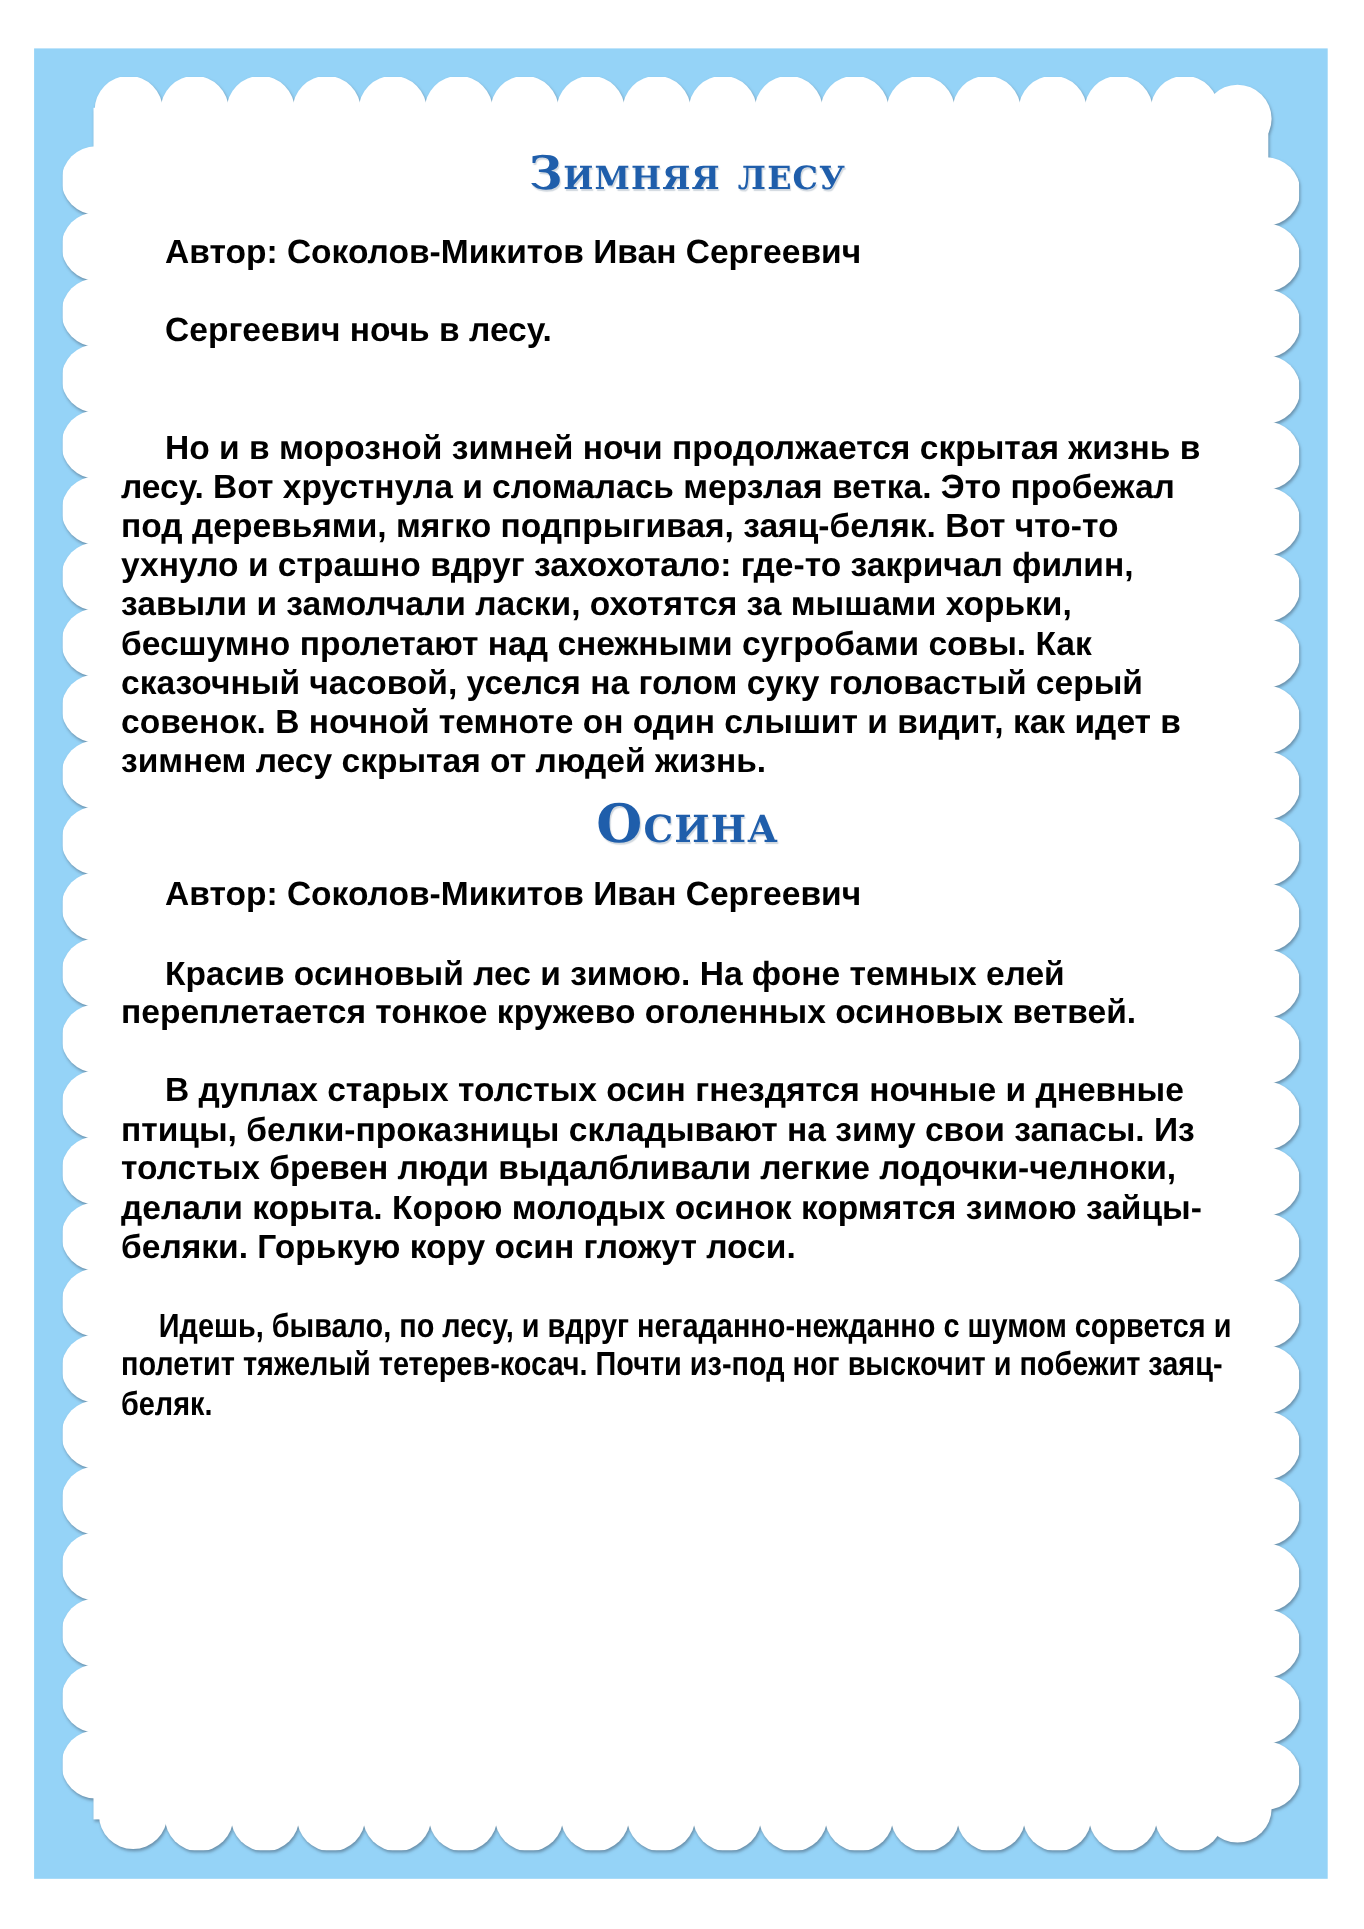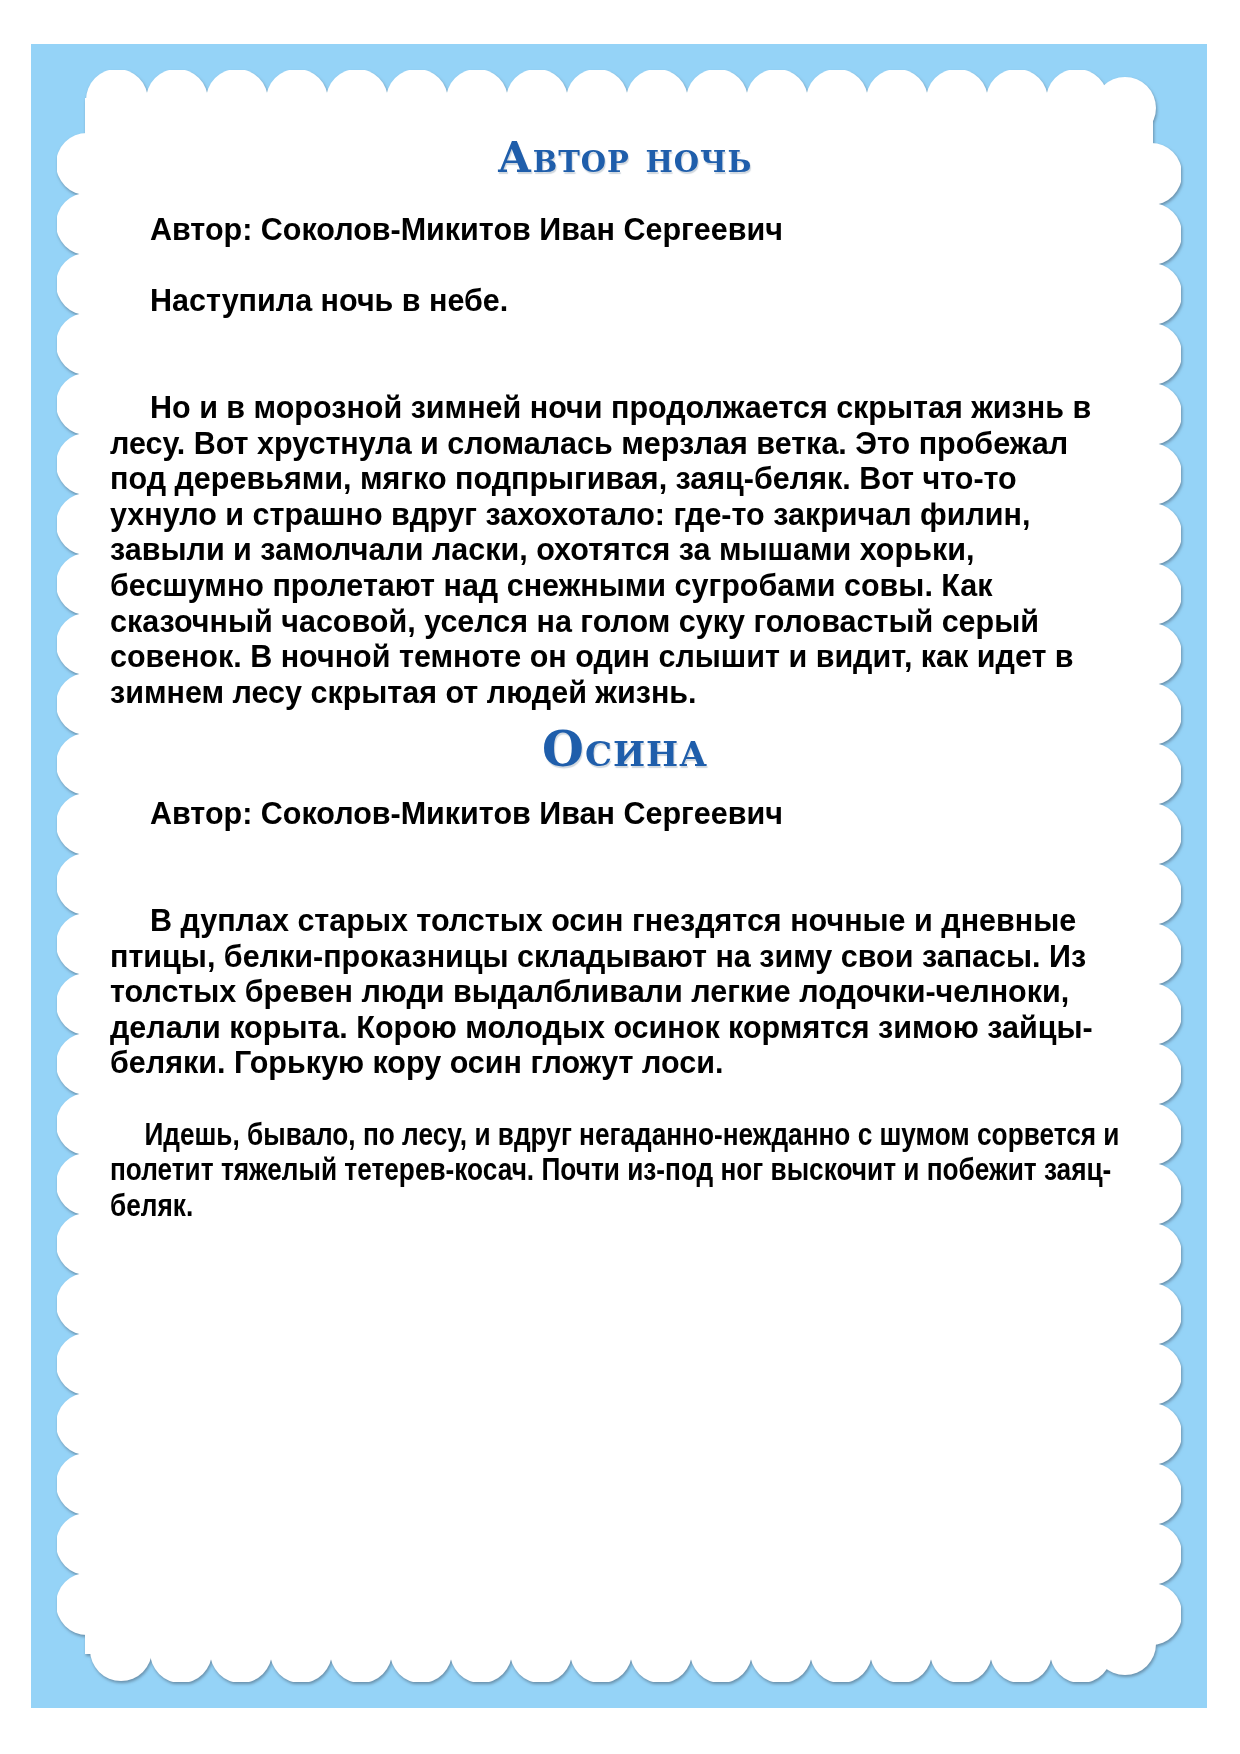--- a/index.html
+++ b/index.html
@@ -140,31 +140,32 @@
             <circle cx="1094" cy="1484" r="31"></circle>
             <circle cx="1094" cy="1544" r="31"></circle>
         </g>
       </g>
     </svg>
   </div>
 </div>
 
 <div class="content">
   <section>
-    <h1 class="title t1">Автор ночь</h1>
+    <h1 class="title t1">Зимняя лесу</h1>
     <p class="author">Автор: Соколов-Микитов Иван Сергеевич</p>
     <div class="gap"></div>
-    <p>Наступила ночь в небе.</p>
+    <p>Сергеевич ночь в лесу.</p>
     <div class="gap"></div>
     <div class="gap"></div>
     <p>Но и в морозной зимней ночи продолжается скрытая жизнь в лесу. Вот хрустнула и сломалась мерзлая ветка. Это пробежал под деревьями, мягко подпрыгивая, заяц-беляк. Вот что-то ухнуло и страшно вдруг захохотало: где-то закричал филин, завыли и замолчали ласки, охотятся за мышами хорьки, бесшумно пролетают над снежными сугробами совы. Как сказочный часовой, уселся на голом суку головастый серый совенок. В ночной темноте он один слышит и видит, как идет в зимнем лесу скрытая от людей жизнь.</p>
   </section>
 
   <section style="margin-top:14px;">
     <h1 class="title t2">Осина</h1>
     <p class="author" style="margin-top:22px;">Автор: Соколов-Микитов Иван Сергеевич</p>
     <div class="gap"></div>
+    <p>Красив осиновый лес и зимою. На фоне темных елей переплетается тонкое кружево оголенных осиновых ветвей.</p>
     <div class="gap"></div>
     <p>В дуплах старых толстых осин гнездятся ночные и дневные птицы, белки-проказницы складывают на зиму свои запасы. Из толстых бревен люди выдалбливали легкие лодочки-челноки, делали корыта. Корою молодых осинок кормятся зимою зайцы-беляки. Горькую кору осин гложут лоси.</p>
     <div class="gap"></div>
     <p class="narrow">Идешь, бывало, по лесу, и вдруг негаданно-нежданно с шумом сорвется и полетит тяжелый тетерев-косач. Почти из-под ног выскочит и побежит заяц-беляк.</p>
   </section>
 </div>
 
 </body></html>

